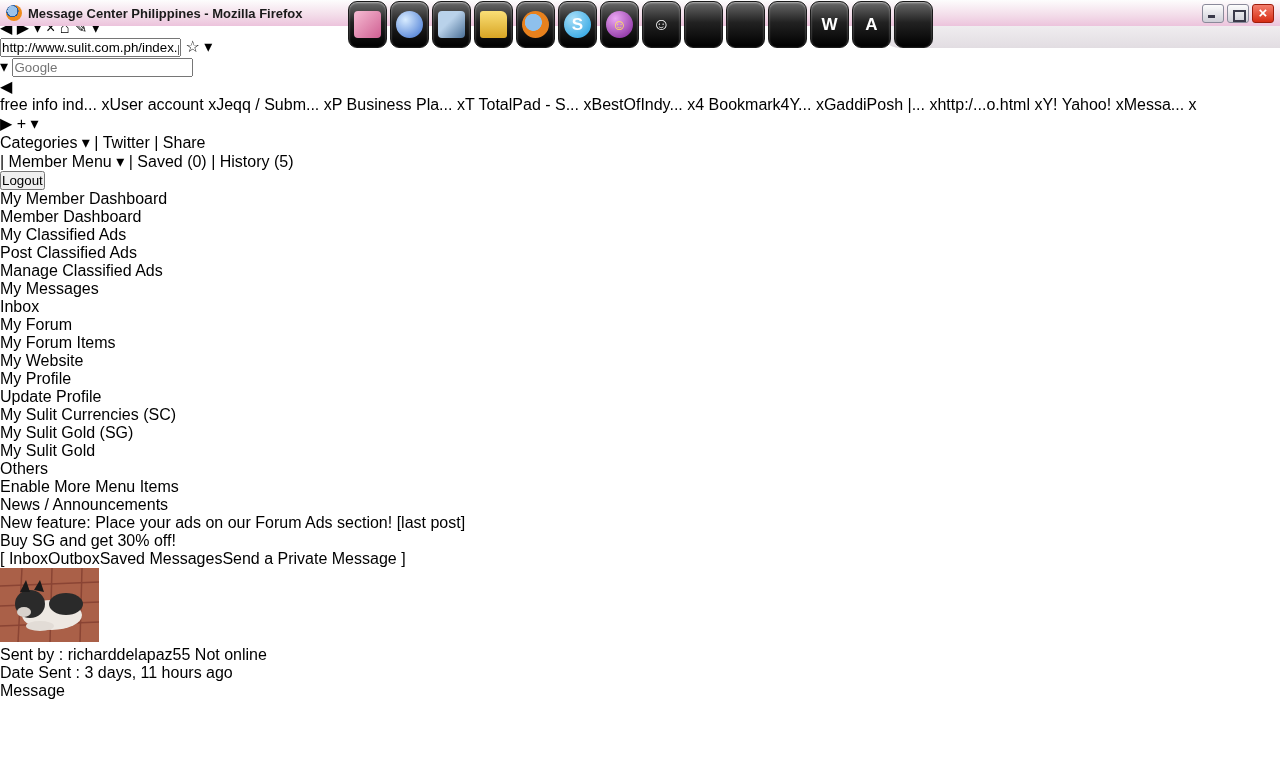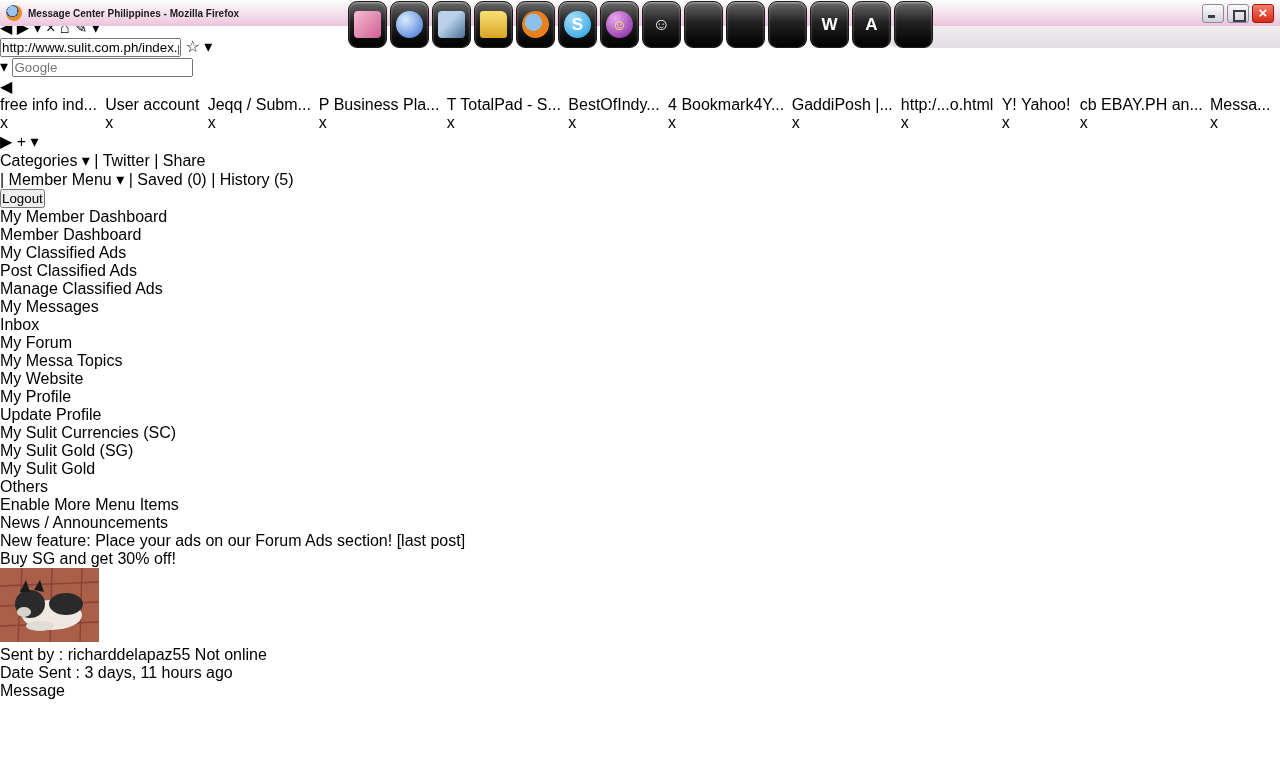--- a/index.html
+++ b/index.html
@@ -5,21 +5,21 @@
   *{margin:0;padding:0;box-sizing:border-box;}
   html,body{width:1280px;height:768px;overflow:hidden;background:#000;}
   #screen{position:relative;width:1280px;height:768px;overflow:hidden;
     font-family:"Liberation Sans",sans-serif;background:#fff;}
 
   
   .titlebar{position:absolute;left:0;top:0;width:1280px;height:26px;
     background:linear-gradient(#fdfdfd,#f3dce9 60%,#ecc3dc);display:flex;align-items:center;z-index:30;}
   .ff-logo{width:16px;height:16px;margin:0 6px;border-radius:50%;
     background:radial-gradient(circle at 40% 38%,#9cc3ea 0 36%,#2a5d9e 37% 44%,#ef8b1c 45%);}
-  .title-text{font-size:10px;font-weight:bold;color:#1a1a1a;}
+  .title-text{font-size:13px;font-weight:bold;color:#1a1a1a;}
   .win-caps{position:absolute;right:880px;top:0;left:878px;height:48px;
     background:linear-gradient(#ffffff,#e2dde2);border-bottom-left-radius:22px;z-index:25;right:0;}
   .winbtns{position:absolute;right:6px;top:4px;display:flex;gap:3px;z-index:40;}
   .winbtn{width:22px;height:19px;border:1px solid #8a8a9a;border-radius:3px;
     background:linear-gradient(#fdfdfd,#cfcfd8);position:relative;cursor:pointer;}
   .winbtn.close{background:linear-gradient(#f47e6d,#d62c14);border-color:#9e1d0c;}
   .winbtn.min::after{content:"";position:absolute;left:5px;right:8px;bottom:4px;height:3px;background:#3a3a4a;}
   .winbtn.rest::after{content:"";position:absolute;left:5px;top:5px;width:9px;height:8px;border:2px solid #3a3a4a;}
   .winbtn.close::after{content:"×";position:absolute;left:0;right:0;top:-1px;text-align:center;
     color:#fff;font-weight:bold;font-size:15px;}
@@ -341,25 +341,20 @@
           <span class="tab-label">http:/...o.html</span>
           <span class="tab-close">x</span>
         </div>
 
         <div class="tab">
           <span class="fav fav-yahoo">Y!</span>
           <span class="tab-label">Yahoo!</span>
           <span class="tab-close">x</span>
         </div>
 
-        <div class="tab">
-          <span class="fav fav-cb">cb</span>
-          <span class="tab-label">EBAY.PH an...</span>
-          <span class="tab-close">x</span>
-        </div>
 
         <div class="tab active">
           <span class="fav fav-page"></span>
           <span class="tab-label">Messa...</span>
           <span class="tab-close">x</span>
         </div>
       </div>
     <div class="tab-right">
       <span>▶</span>
       <span>+</span>
@@ -403,21 +398,21 @@
         <div class="sb-a">Post Classified Ads</div>
 
         <div class="sb-a">Manage Classified Ads</div>
 
         <div class="sb-h">My Messages</div>
 
         <div class="sb-a">Inbox</div>
 
         <div class="sb-h">My Forum</div>
 
-        <div class="sb-a">My Messa Topics</div>
+        <div class="sb-a">My Forum Items</div>
 
         <div class="sb-h">My Website</div>
 
 
         <div class="sb-h">My Profile</div>
 
         <div class="sb-a">Update Profile</div>
 
         <div class="sb-h">My Sulit Currencies (SC)</div>
 
@@ -444,20 +439,25 @@
           <div class="news-item">
             <span class="bullet"></span>
             <span><span>Buy SG and get 30% off!</span>
               <span class="news-suffix"></span></span>
           </div>
         </div>
     </div>
 
     <div class="main">
 
+      <div class="mc-nav">
+        <span>[</span>
+        <span style="display:inline"><span class="navlink">Inbox</span><span class="navlink">Outbox</span><span class="navlink">Saved Messages</span><span class="navlink">Send a Private Message</span></span>
+        <span>]</span>
+      </div>
 
       <div class="info-box">
         <div class="dog">
           <svg width="99" height="74" viewBox="0 0 99 74">
             <rect width="99" height="74" fill="#aa6048"></rect>
             <g stroke="#8a4434" stroke-width="1.5">
               <line x1="0" y1="18" x2="99" y2="14"></line>
                 <line x1="0" y1="38" x2="99" y2="34"></line>
               <line x1="0" y1="58" x2="99" y2="54"></line>
                 <line x1="22" y1="0" x2="18" y2="74"></line>

